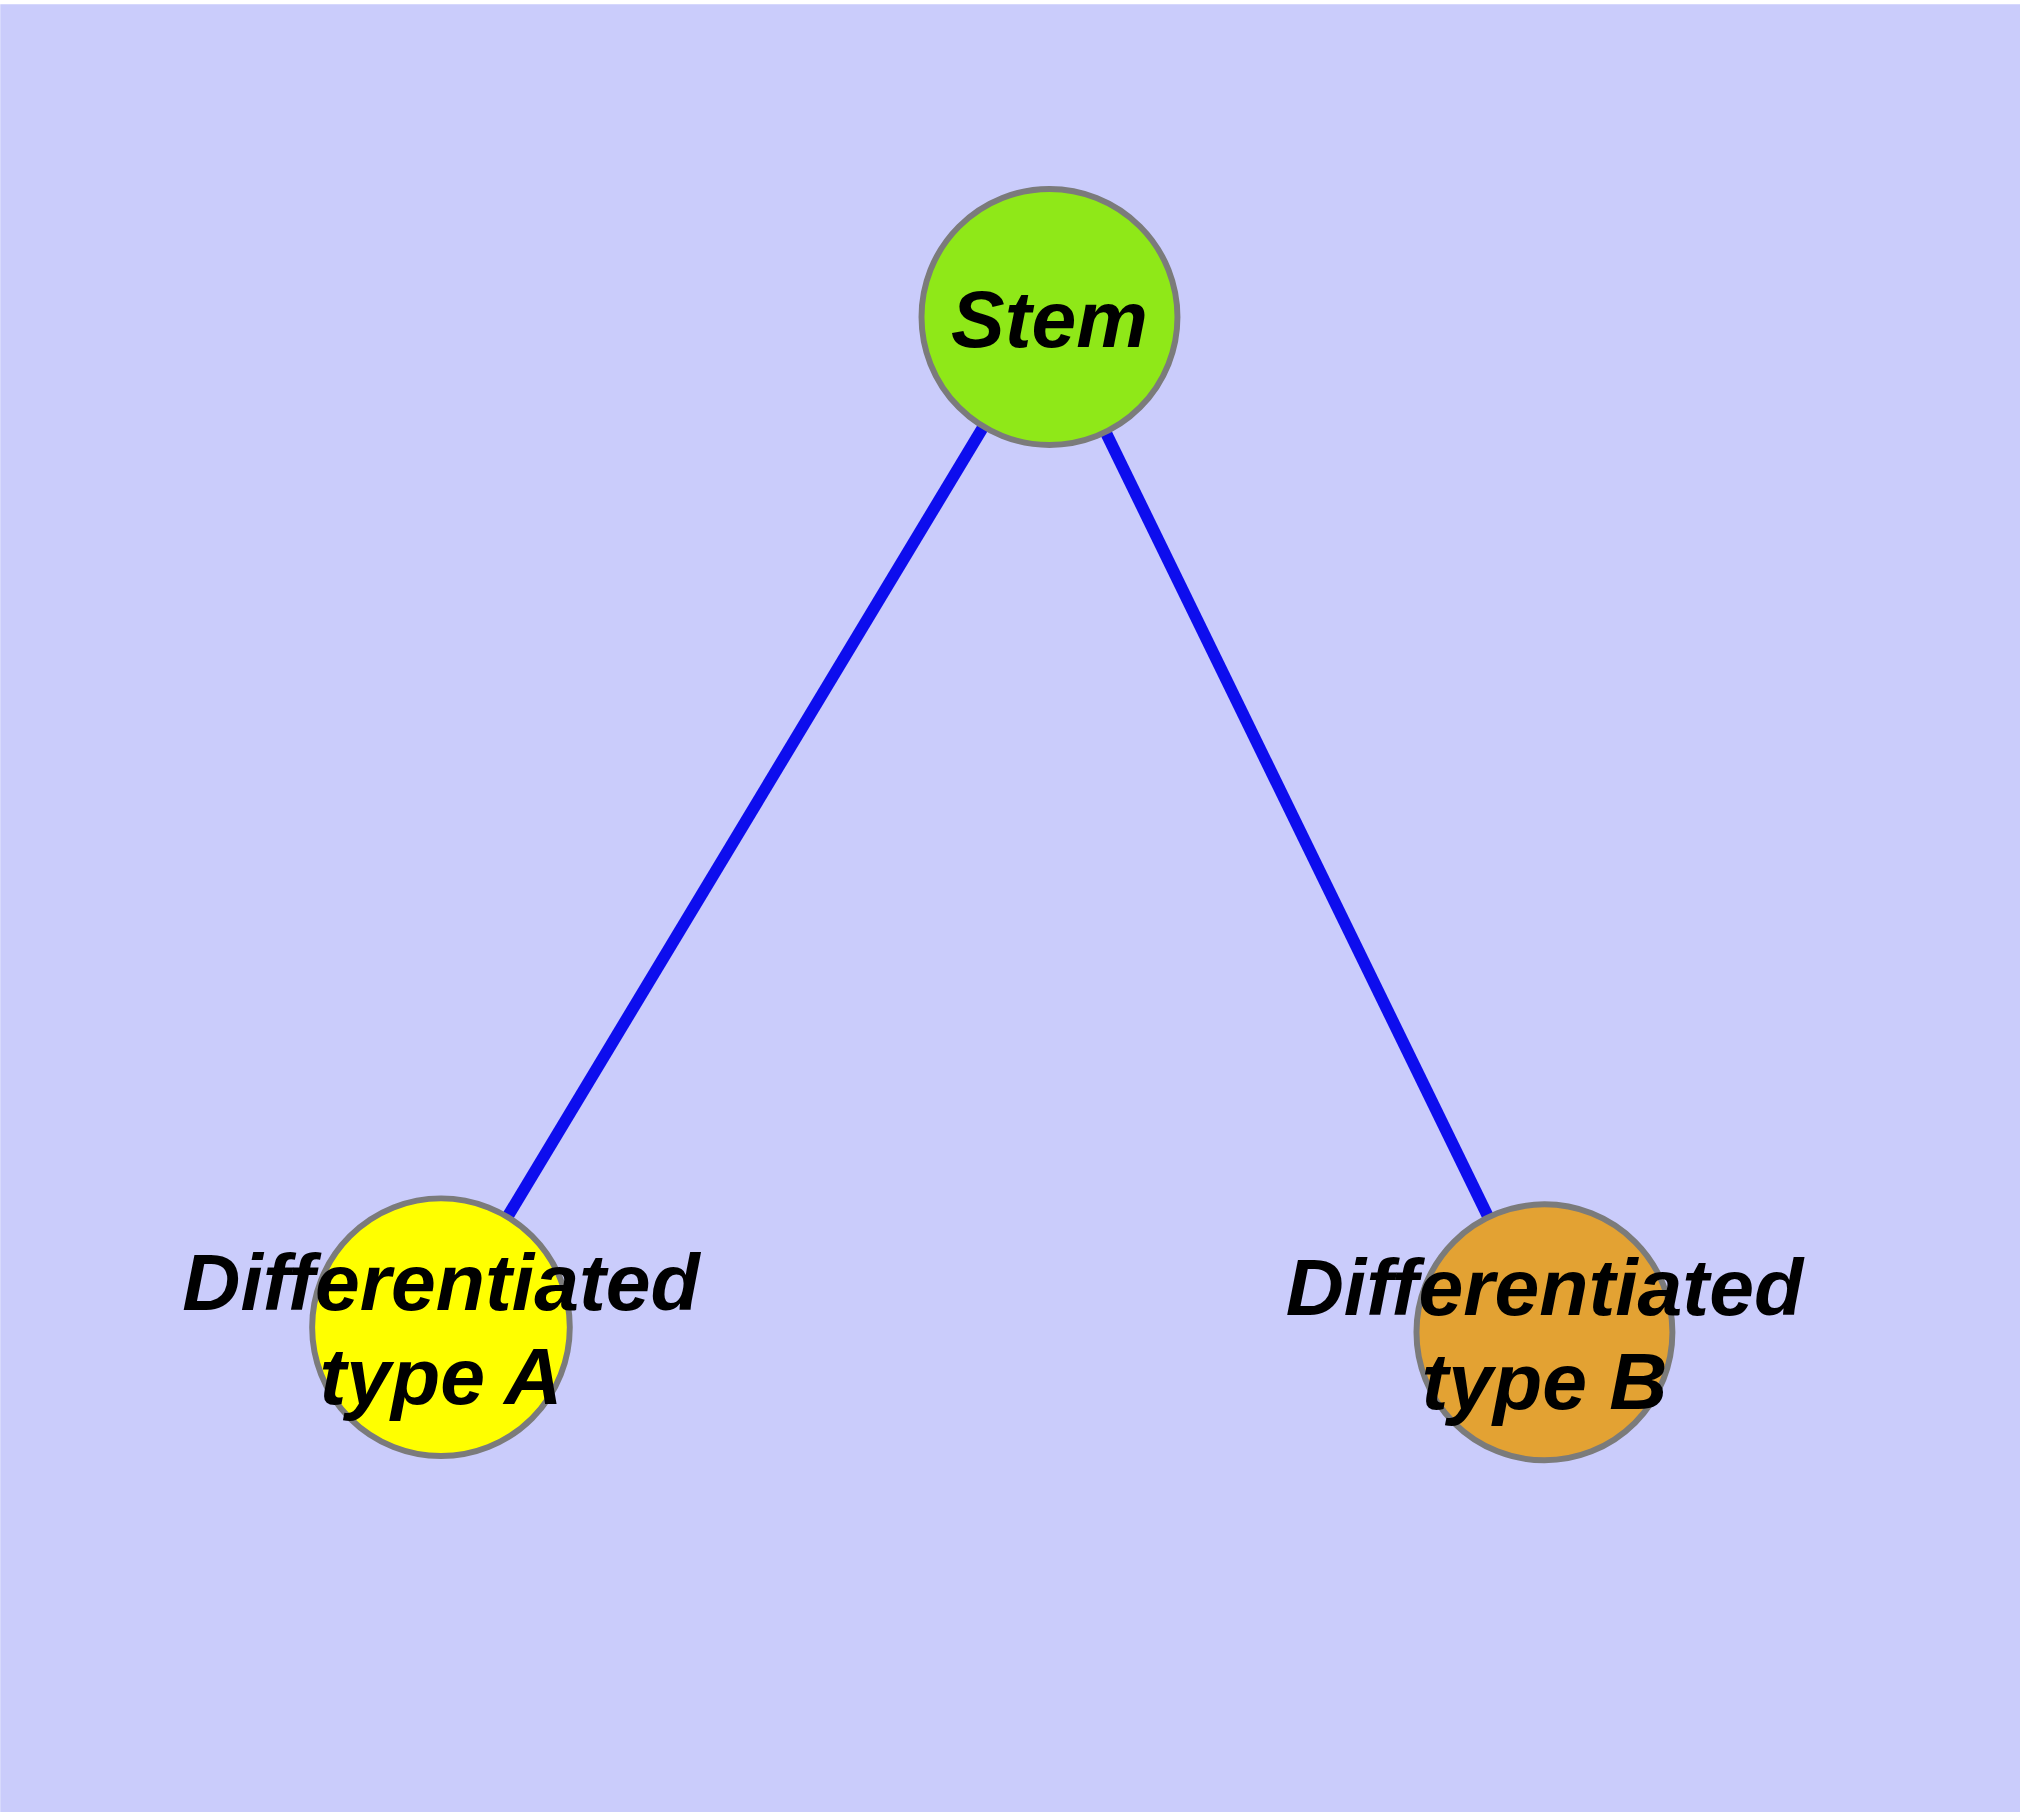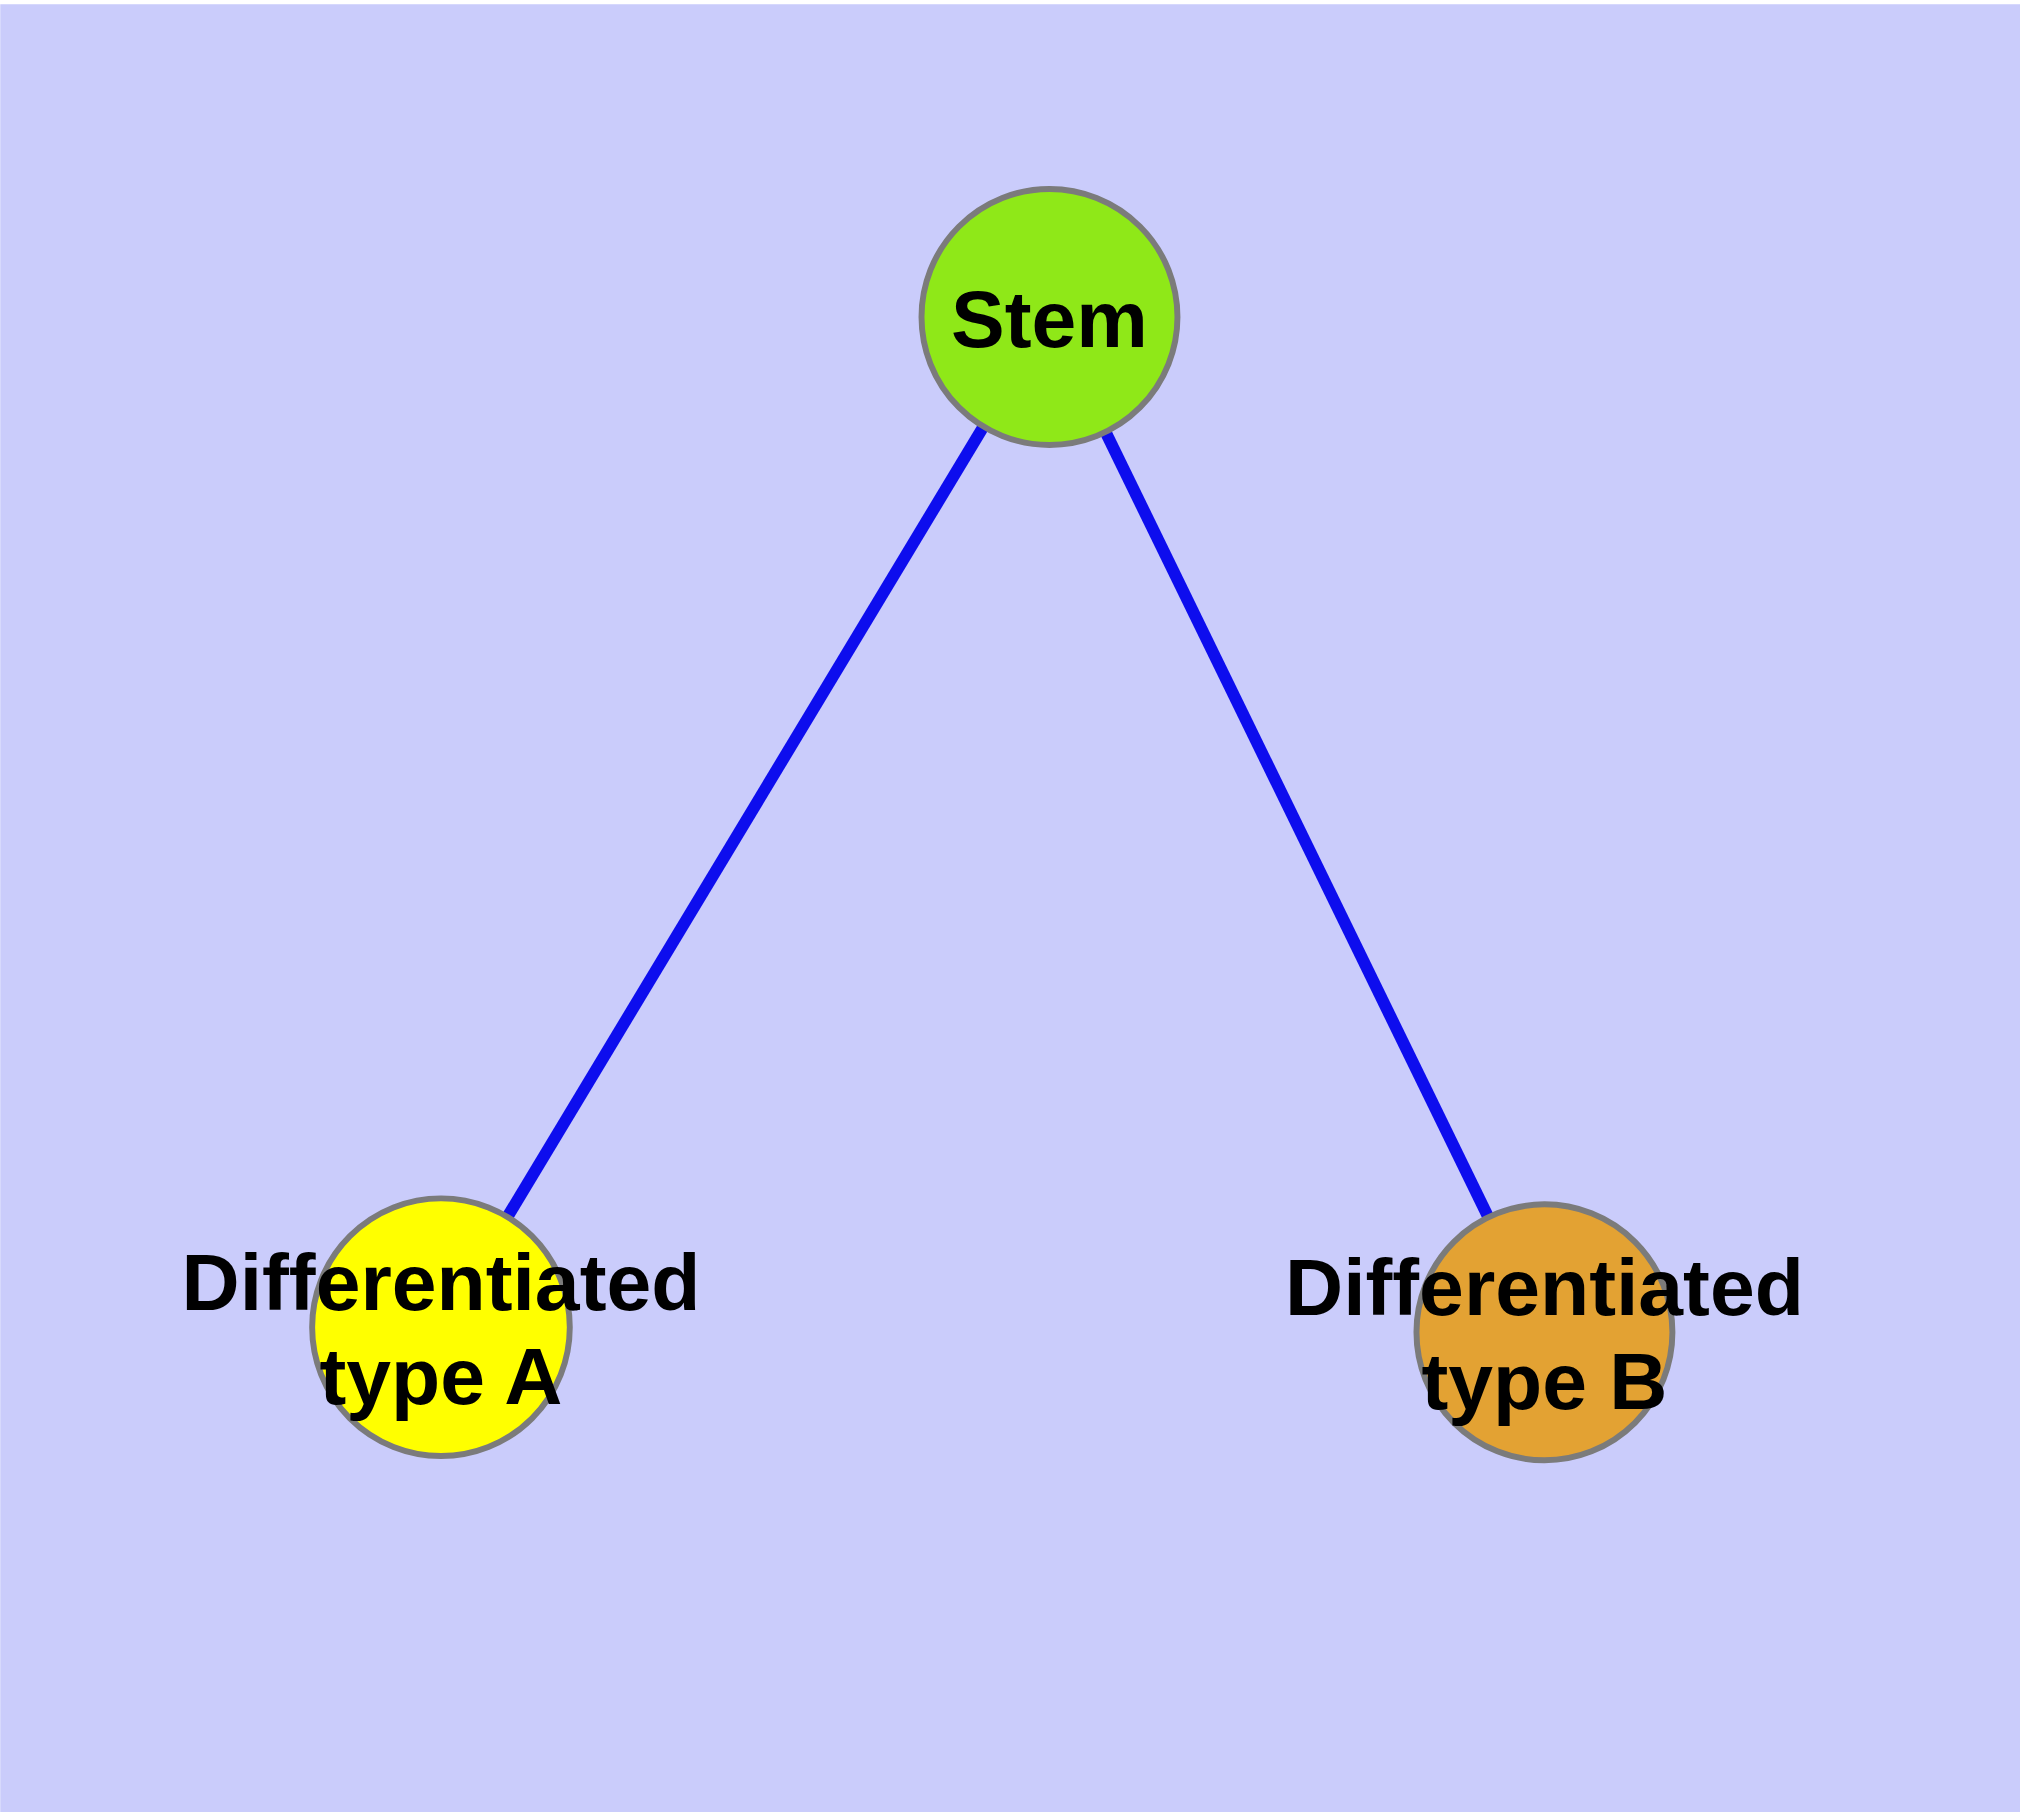--- a/index.html
+++ b/index.html
@@ -7,20 +7,21 @@
     padding: 0;
     background: #ffffff;
     width: 2021px;
     height: 1812px;
     overflow: hidden;
   }
   .diagram-wrap {
     width: 1965px;
     height: 1812px;
     position: relative;
+    font-style: italic;
   }
   svg {
     display: block;
   }
   .node-circle {
     stroke-width: 7px;
   }
   .edge-line {
     stroke-width: 14px;
     stroke-linecap: butt;

